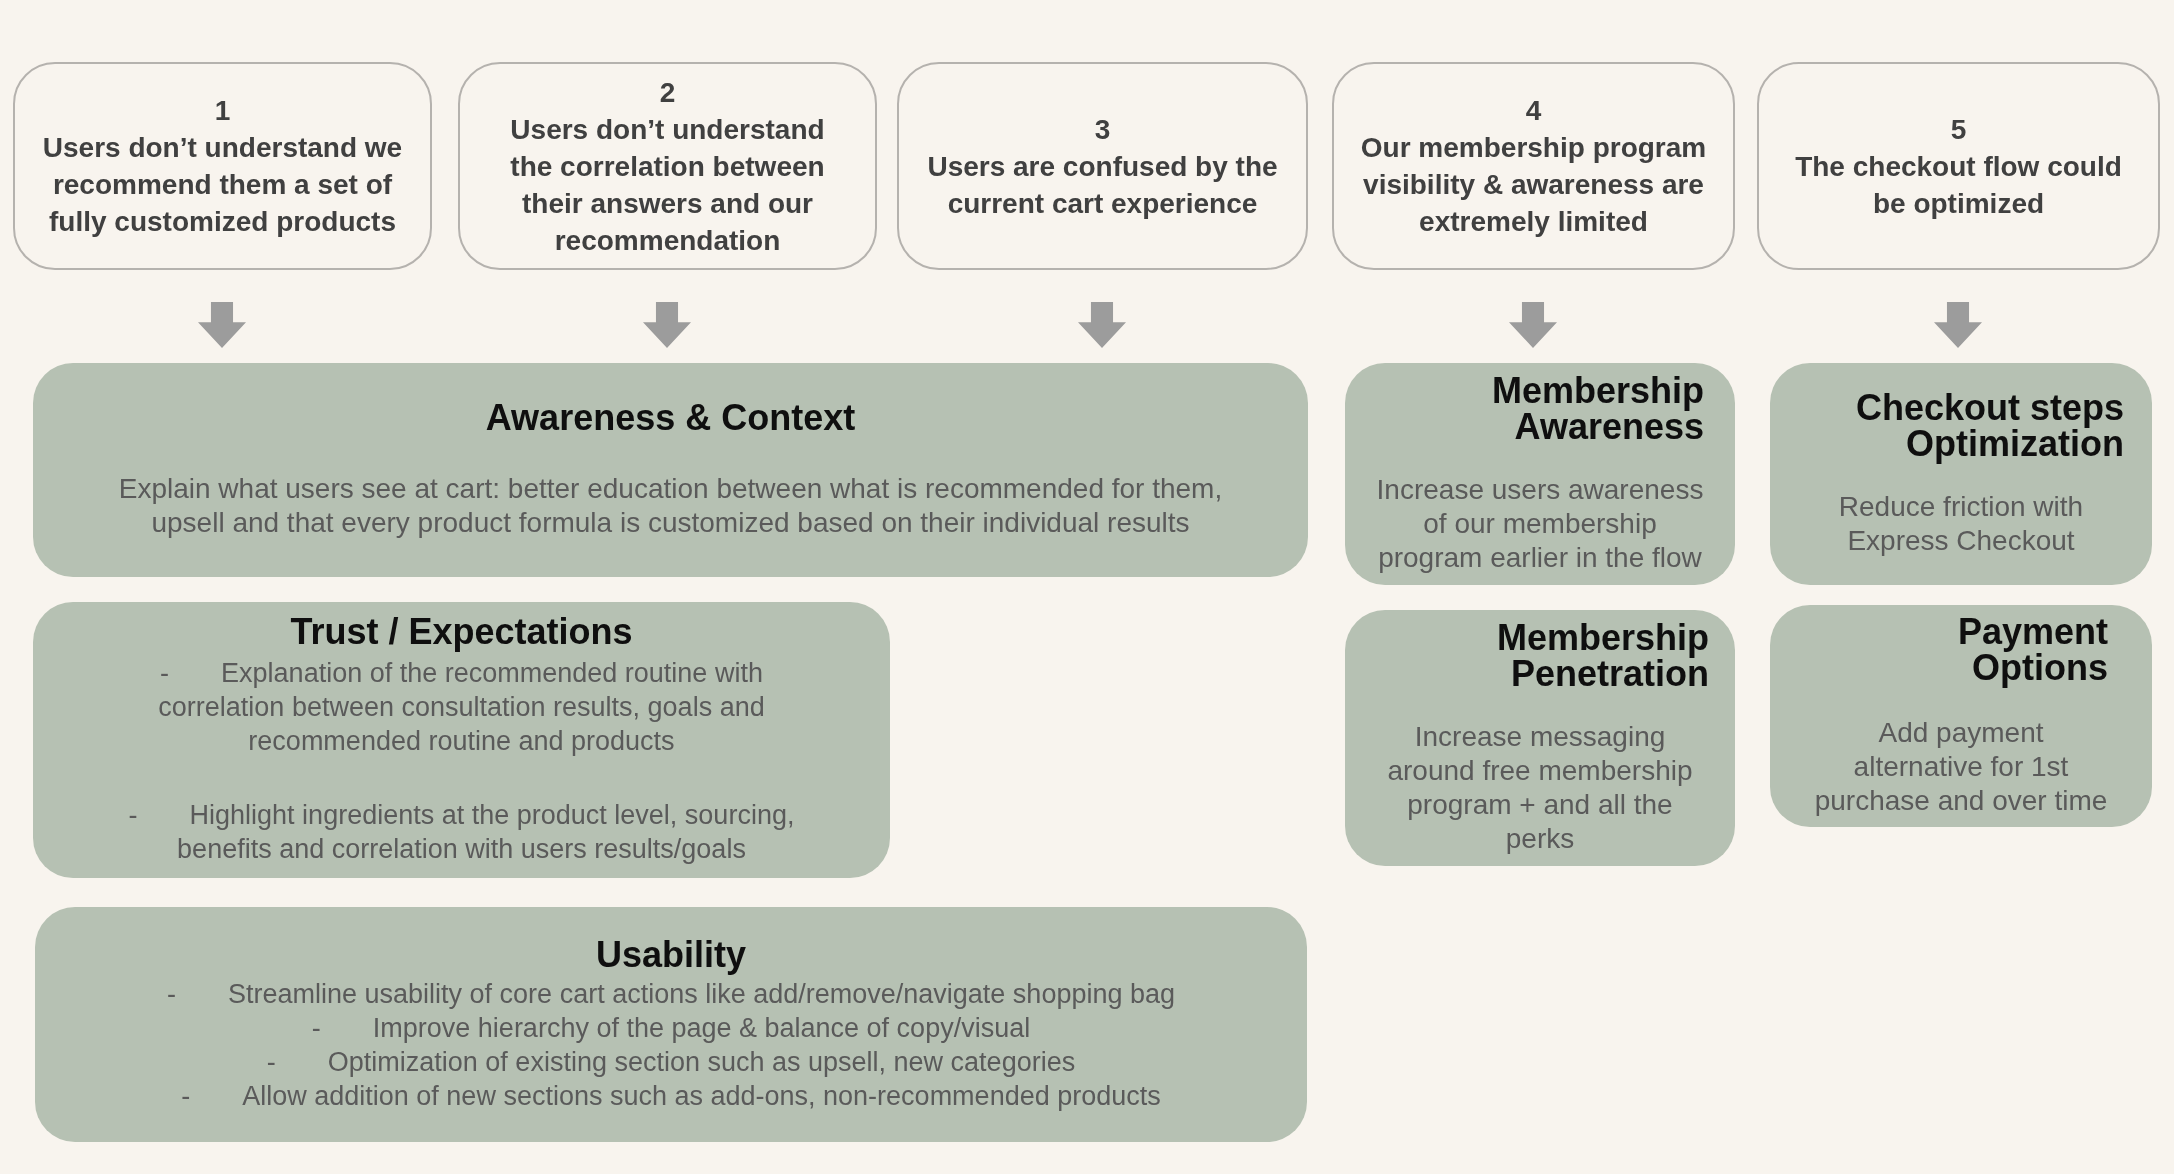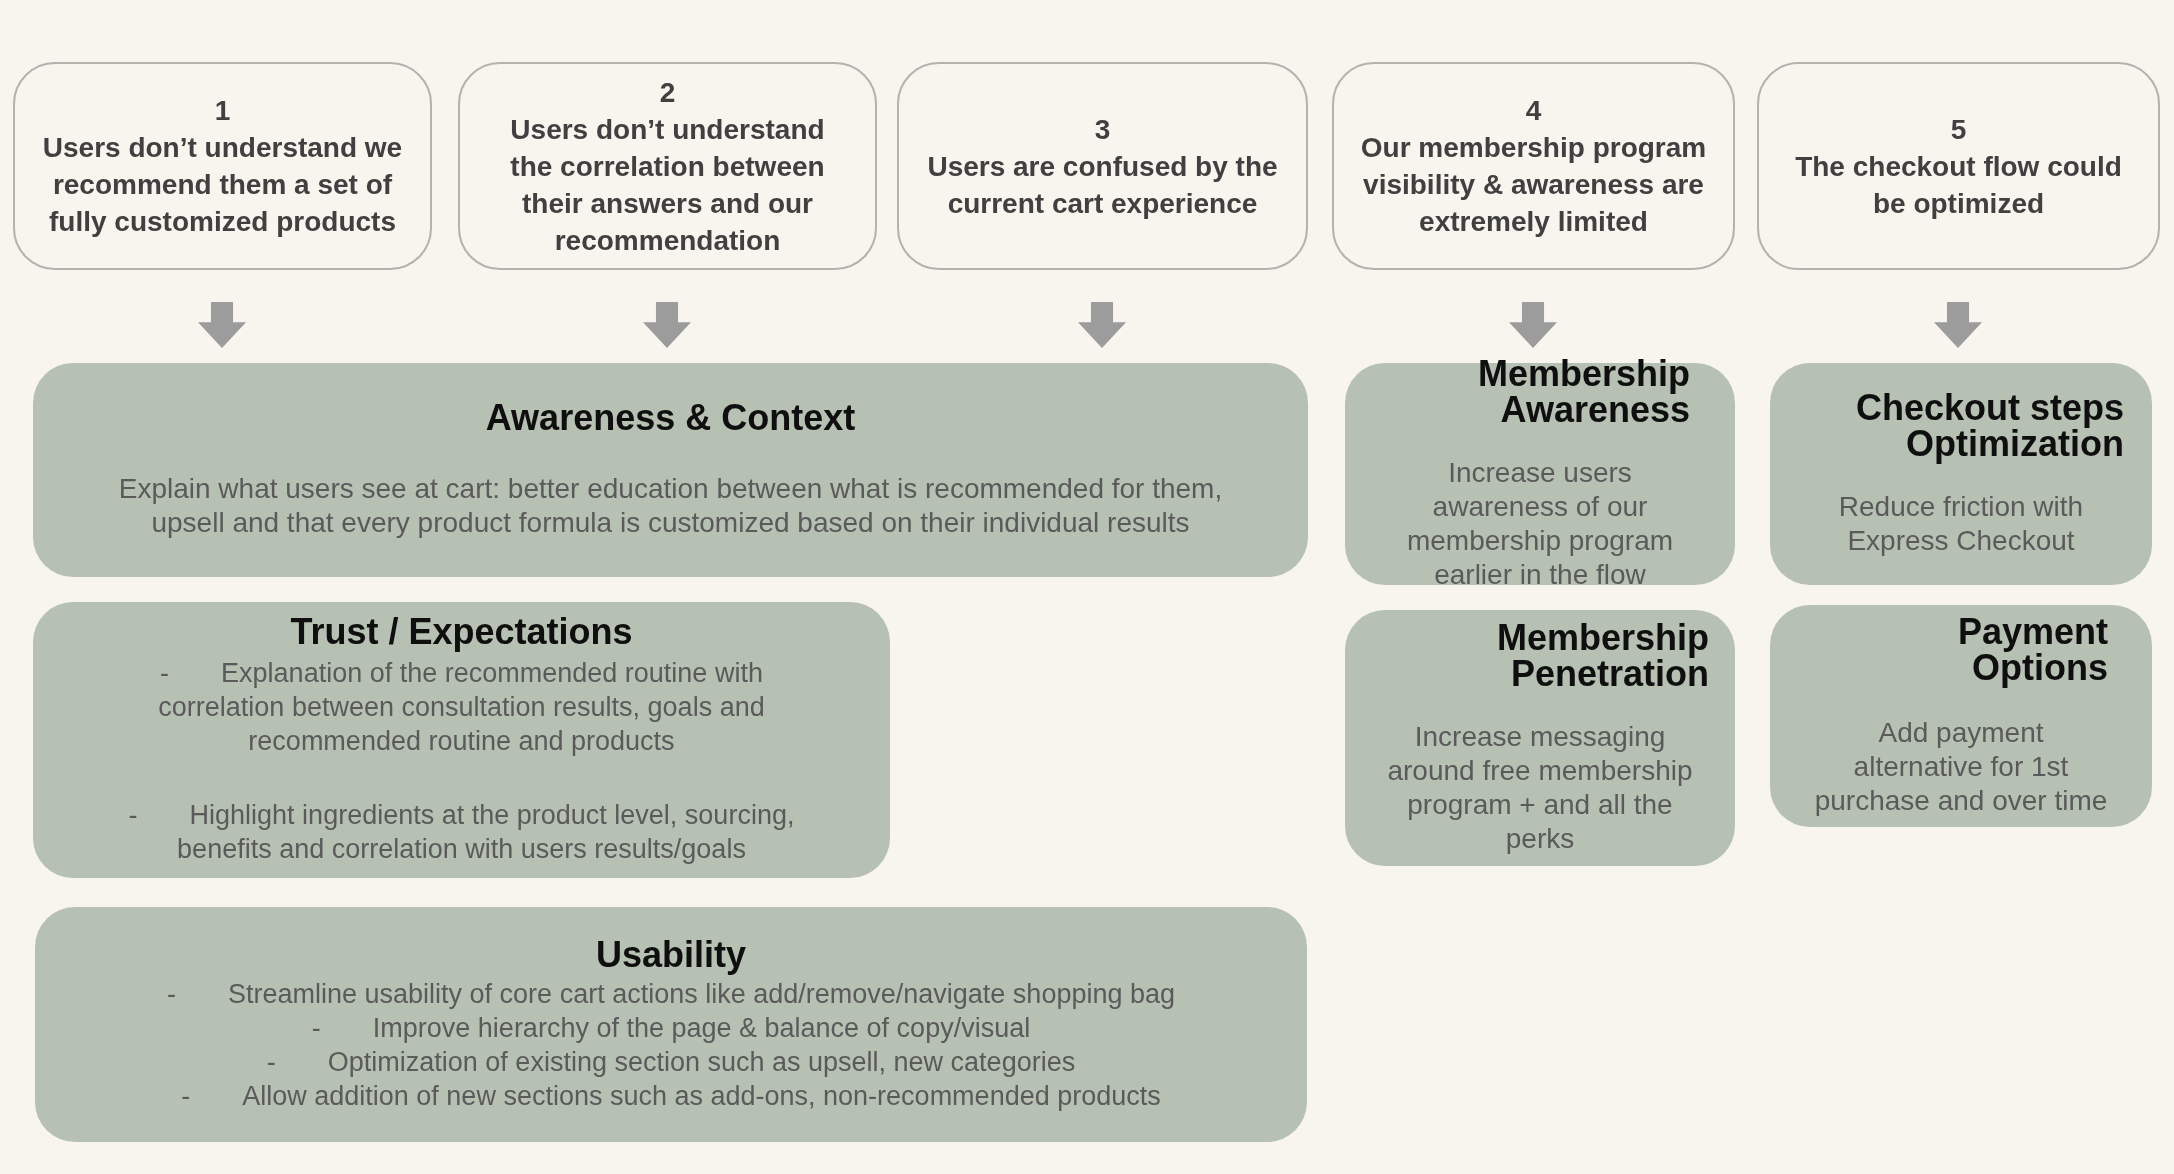--- a/index.html
+++ b/index.html
@@ -36,21 +36,21 @@
   .solution{
     background:#b6c1b3;
     border-radius:40px;
     color:#5a5a5a;
     font-size:28px;line-height:34px;
   }
   .solution h3{
     margin:0;color:#0f0f0f;font-size:36px;line-height:36px;font-weight:bold;text-align:right;
   }
   .g-awareness{left:33px;top:363px;width:1275px;height:214px;gap:36px;padding:10px 56px;}
-  .g-ma{left:1345px;top:363px;width:390px;height:222px;gap:28px;padding:10px 45px;}
+  .g-ma{left:1345px;top:363px;width:390px;height:222px;gap:28px;padding:10px 31px;}
   .g-cs{left:1770px;top:363px;width:382px;height:222px;gap:28px;padding:17px 28px;}
   .g-trust{left:33px;top:602px;width:857px;height:276px;gap:6px;padding:10px 70px;font-size:27px;}
   .g-mp{left:1345px;top:610px;width:390px;height:256px;gap:28px;padding:10px 26px;}
   .g-po{left:1770px;top:605px;width:382px;height:222px;gap:30px;padding:10px 44px;}
   .g-usability{left:35px;top:907px;width:1272px;height:235px;gap:4px;padding:10px 60px;font-size:27px;}
   .bullet{text-align:center;line-height:34px;}
   .bullet .dash{display:inline-block;margin-right:52px;}
   .bullet.space-after{margin-bottom:40px;}
   .bullets{width:100%;}
 </style>

